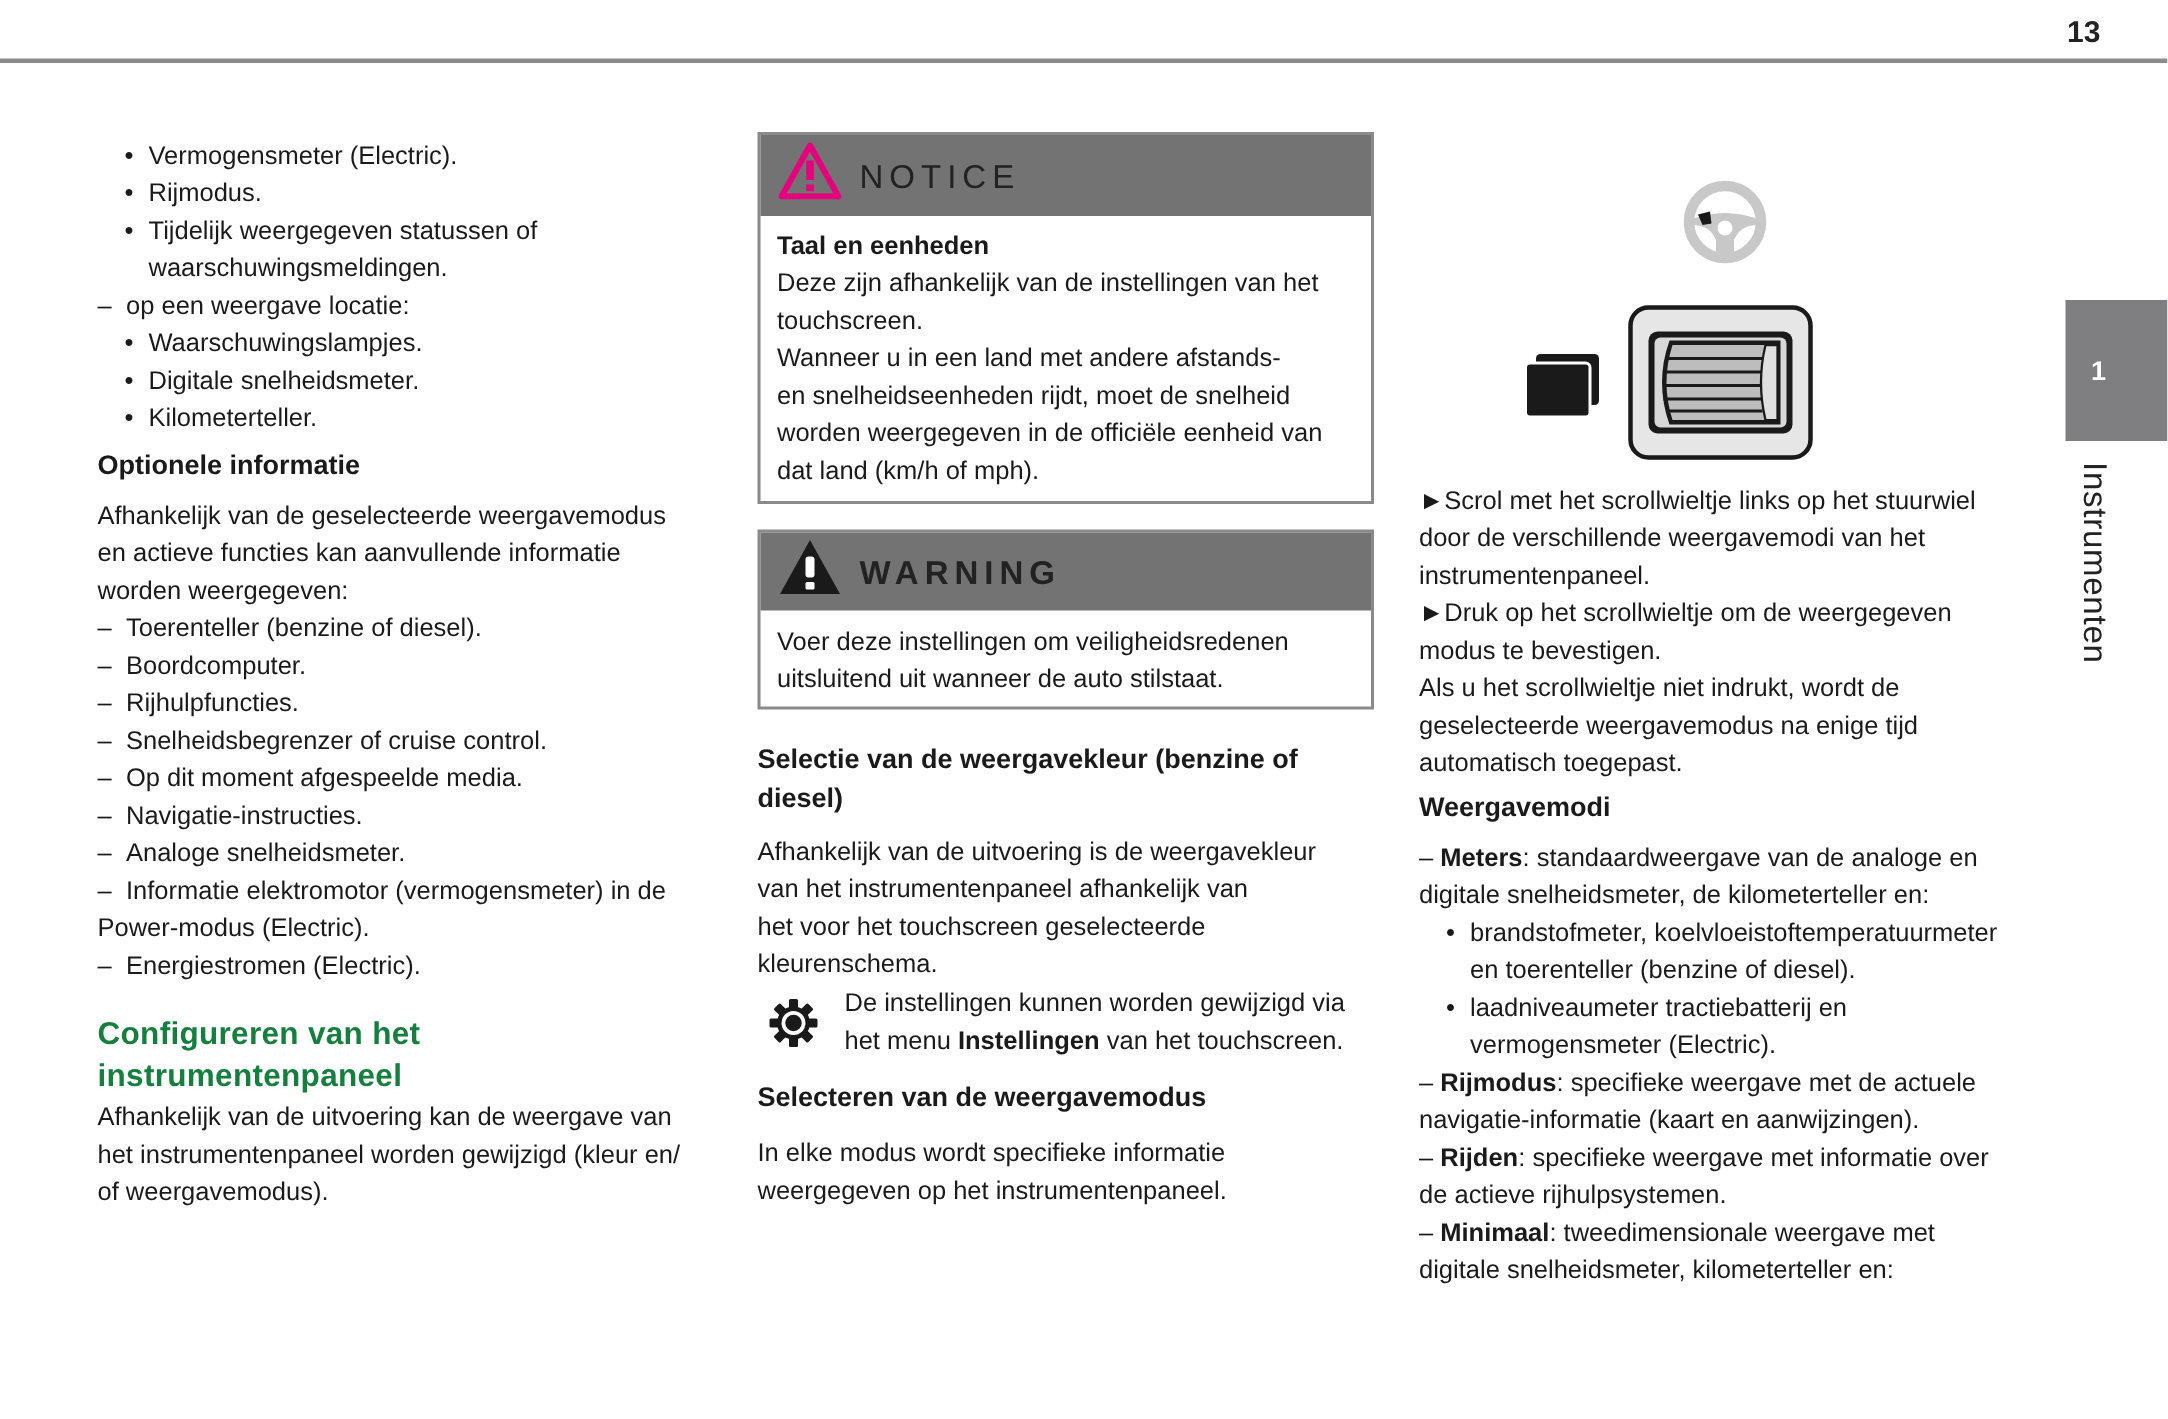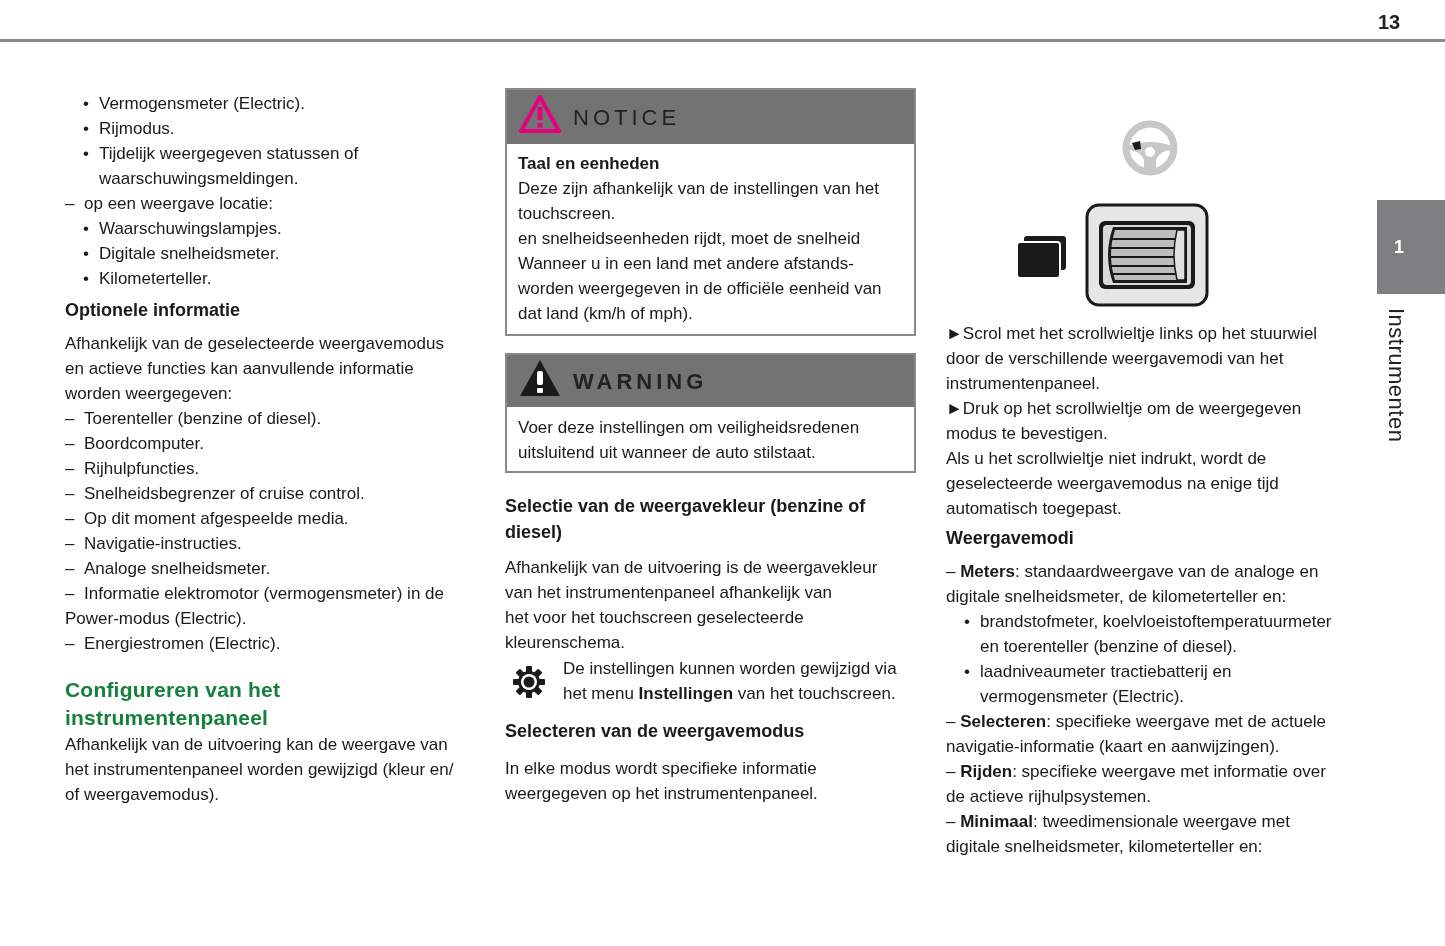--- a/index.html
+++ b/index.html
@@ -142,22 +142,22 @@
           <rect x="18.5" y="12" width="5" height="13" fill="#e6007e"></rect>
           <rect x="18.5" y="28" width="5" height="4.5" fill="#e6007e"></rect>
         </svg>
       </span>
       <span class="title">NOTICE</span>
     </div>
     <div class="callout-body">
       <div class="line bold">Taal en eenheden</div>
       <div class="line">Deze zijn afhankelijk van de instellingen van het</div>
       <div class="line">touchscreen.</div>
+      <div class="line">Wanneer u in een land met andere afstands-</div>
       <div class="line">en snelheidseenheden rijdt, moet de snelheid</div>
-      <div class="line">Wanneer u in een land met andere afstands-</div>
       <div class="line">worden weergegeven in de officiële eenheid van</div>
       <div class="line">dat land (km/h of mph).</div>
     </div>
   </div>
 
   <div class="callout warning">
     <div class="callout-head">
       <span>
         <svg width="42" height="38" viewBox="0 0 42 38">
           <polygon points="21,1 41,37 1,37" fill="#1a1a1a"></polygon>
@@ -257,21 +257,21 @@
 
   <h3 class="sub" style="margin-top:4px;margin-bottom:8px;">Weergavemodi</h3>
 
   <div class="line">– <b>Meters</b><span>: standaardweergave van de analoge en</span></div>
   <div class="line">digitale snelheidsmeter, de kilometerteller en:</div>
   <div class="line bullet-item"><span class="mark">•</span><span>brandstofmeter, koelvloeistoftemperatuurmeter</span></div>
   <div class="line wrap-line">en toerenteller (benzine of diesel).</div>
   <div class="line bullet-item"><span class="mark">•</span><span>laadniveaumeter tractiebatterij en</span></div>
   <div class="line wrap-line">vermogensmeter (Electric).</div>
 
-  <div class="line">– <b>Selecteren</b><span>: specifieke weergave met de actuele</span></div>
+  <div class="line">– <b>Rijmodus</b><span>: specifieke weergave met de actuele</span></div>
   <div class="line">navigatie-informatie (kaart en aanwijzingen).</div>
 
   <div class="line">– <b>Rijden</b><span>: specifieke weergave met informatie over</span></div>
   <div class="line">de actieve rijhulpsystemen.</div>
 
   <div class="line">– <b>Minimaal</b><span>: tweedimensionale weergave met</span></div>
   <div class="line">digitale snelheidsmeter, kilometerteller en:</div>
 </div>
 
 </body></html>

